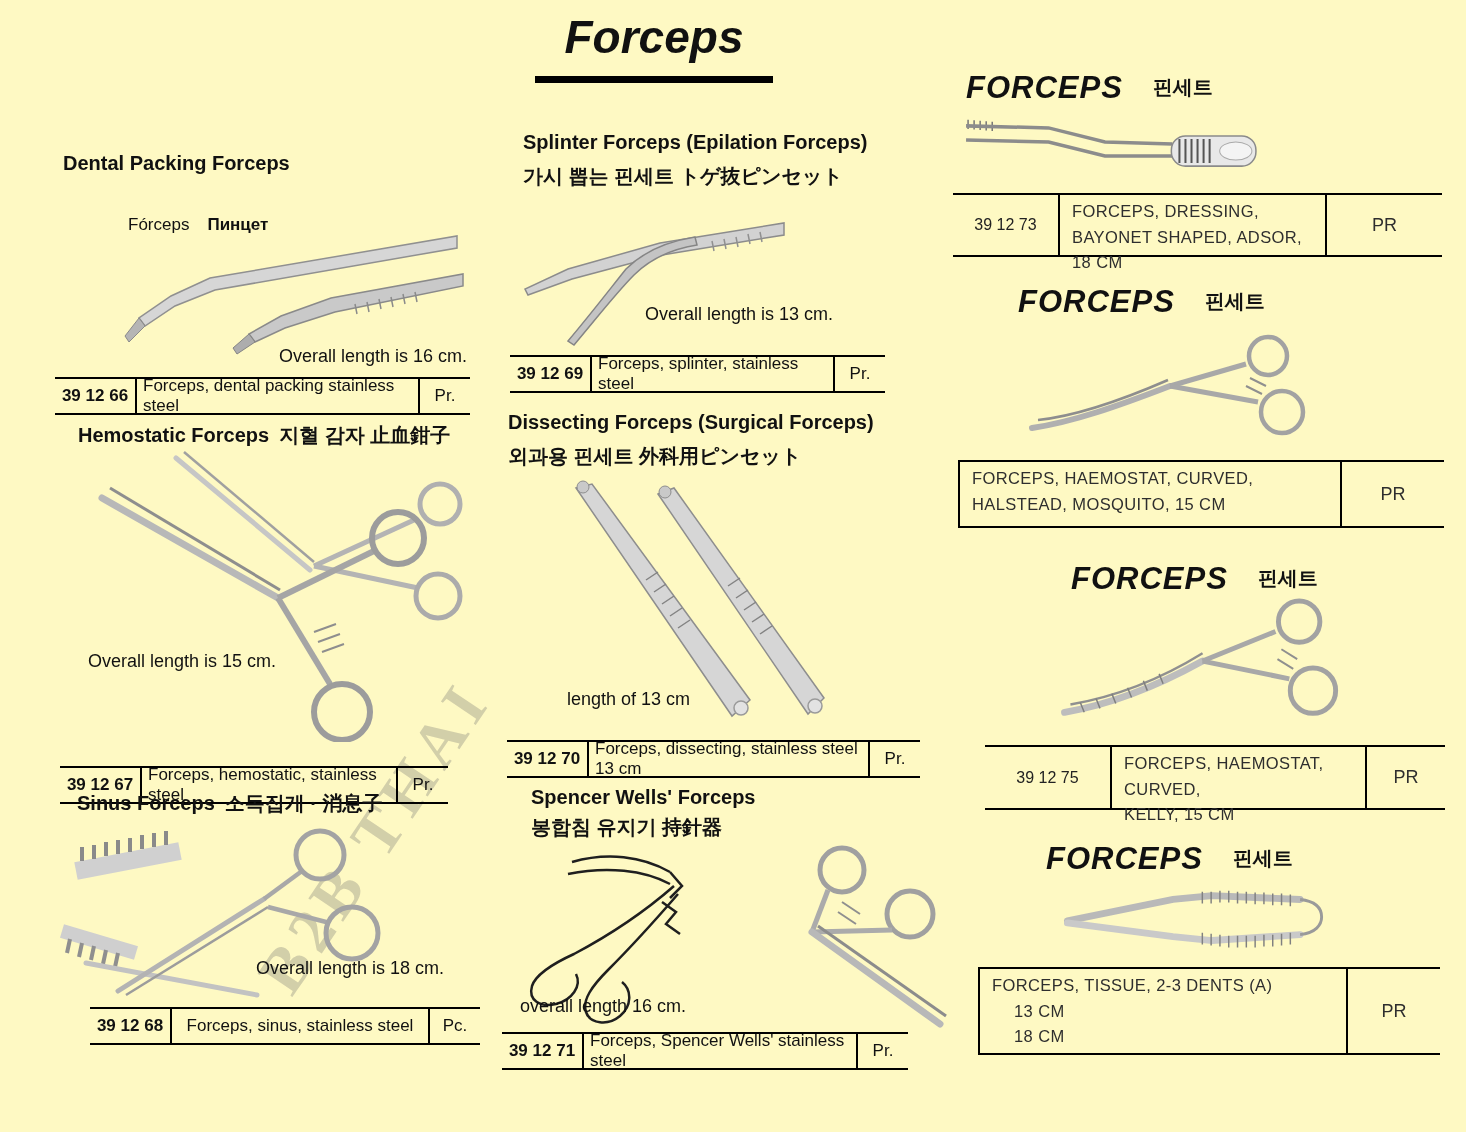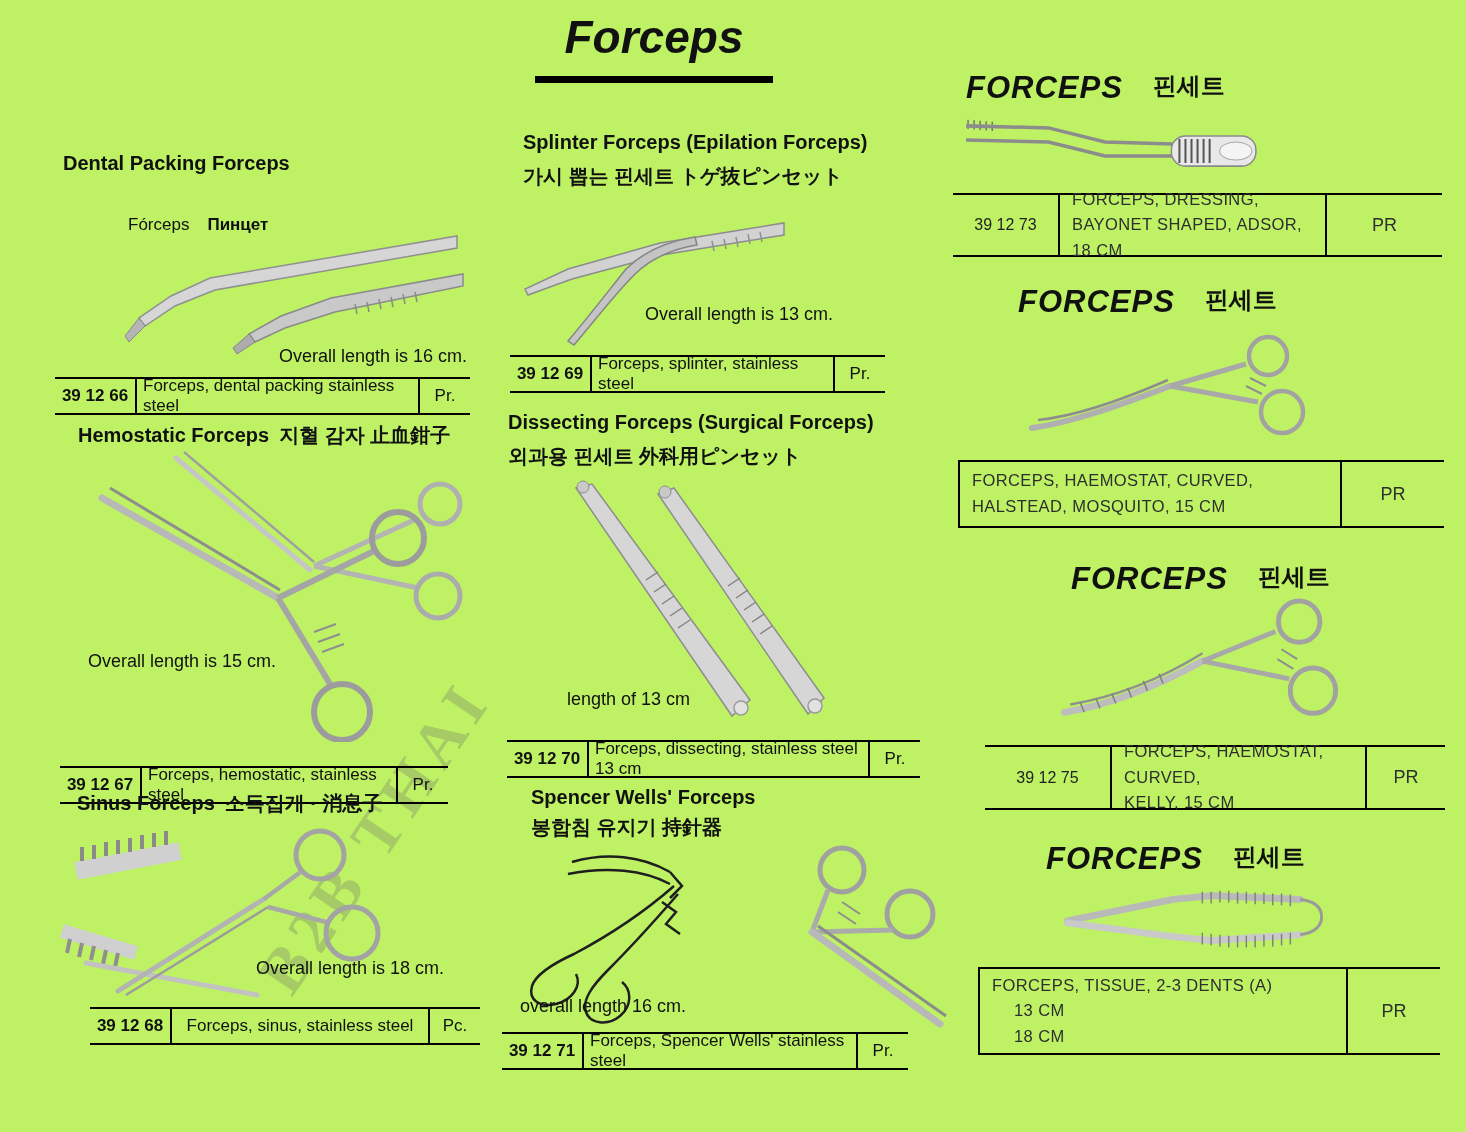--- a/index.html
+++ b/index.html
@@ -1,17 +1,17 @@
 <!DOCTYPE html>
 <html><head>
 <meta charset="utf-8">
 <style>
   html,body { margin:0; padding:0; background:#ffffff; }
   .page {
-    position:relative; width:1466px; height:1132px; background:#bef264;
+    position:relative; width:1466px; height:1132px; background:#fef9c3;
     font-family:"Liberation Sans","DejaVu Sans",sans-serif; color:#111;
     overflow:hidden;
   }
   .abs { position:absolute; }
 
   
   .title-wrap { left:535px; top:10px; width:238px; text-align:center;
     border-bottom:7px solid #000; padding-bottom:12px; }
   .title { font-style:italic; font-weight:bold; font-size:46px; letter-spacing:0px; }
 
@@ -34,28 +34,28 @@
   
   .spec-row { display:flex; align-items:stretch;
     border-top:2px solid #000; border-bottom:2px solid #000; height:34px; }
   .spec-row .cell { display:flex; align-items:center; justify-content:center; font-size:17px; }
   .spec-row .code { font-weight:bold; width:80px; flex:0 0 auto; }
   .spec-row .desc { flex:1; border-left:2px solid #000; border-right:2px solid #000; padding:0 6px; }
   .spec-row .unit { width:50px; flex:0 0 auto; }
 
   
   .r-head .fc { font-style:italic; font-weight:bold; font-size:31px; letter-spacing:1px; }
-  .r-head .kr { font-size:24px; font-weight:600; margin-left:30px; position:relative; top:-4px;margin-top:12px; }
+  .r-head .kr { font-size:20px; font-weight:600; margin-left:30px; position:relative; top:-4px;margin-top:12px; }
 
   .r-table { display:flex; align-items:stretch; color:#2e2e2e;
     border-top:2px solid #000; border-bottom:2px solid #000; }
   .r-table .cell { display:flex; }
   .r-table .rcode { flex:0 0 auto; align-items:center; justify-content:center;
     font-size:16px; color:#222; }
-  .r-table .rdesc { flex:1; flex-direction:column; justify-content:center;
+  .r-table .rdesc { flex:1; flex-direction:column; justify-content:flex-start;
     border-left:2px solid #000; border-right:2px solid #000;
     padding:4px 0 4px 12px; font-size:16.5px; letter-spacing:0.4px; line-height:1.55; }
   .r-table .runit { flex:0 0 auto; align-items:center; justify-content:center; font-size:18px; }
   .tbl-r1 .rcode { width:105px; } .tbl-r1 .runit { width:115px; }
   .tbl-r2 .rcode { width:117px; } .tbl-r2 .runit { width:102px; }
   .tbl-r3 .rcode { width:125px; } .tbl-r3 .runit { width:78px; }
   .tbl-r4 .rcode { width:119px; flex-direction:column; justify-content:center; }
   .tbl-r4 .rcode .c2 { align-self:flex-end; padding-right:26px; }
   .tbl-r4 .runit { width:92px; }
   .tbl-r4 .rdesc .indent { padding-left:22px; }

